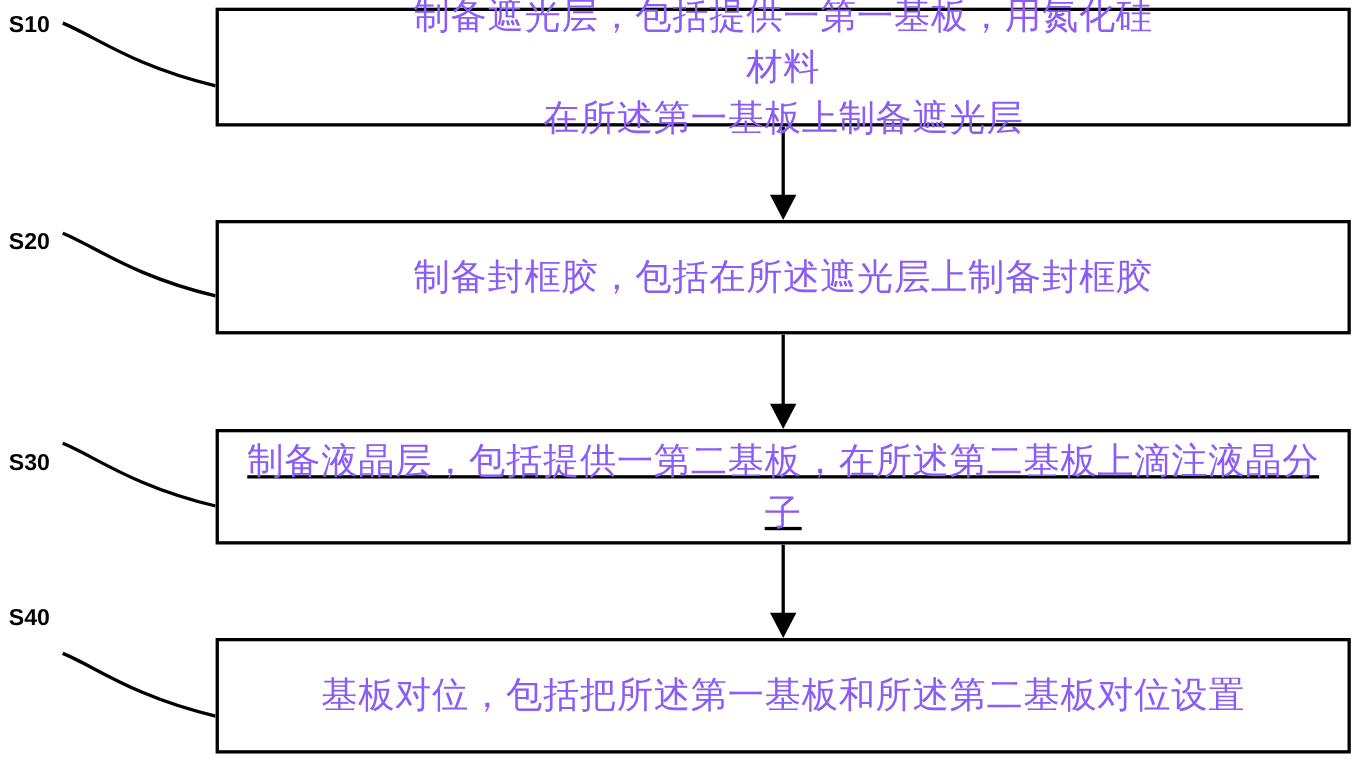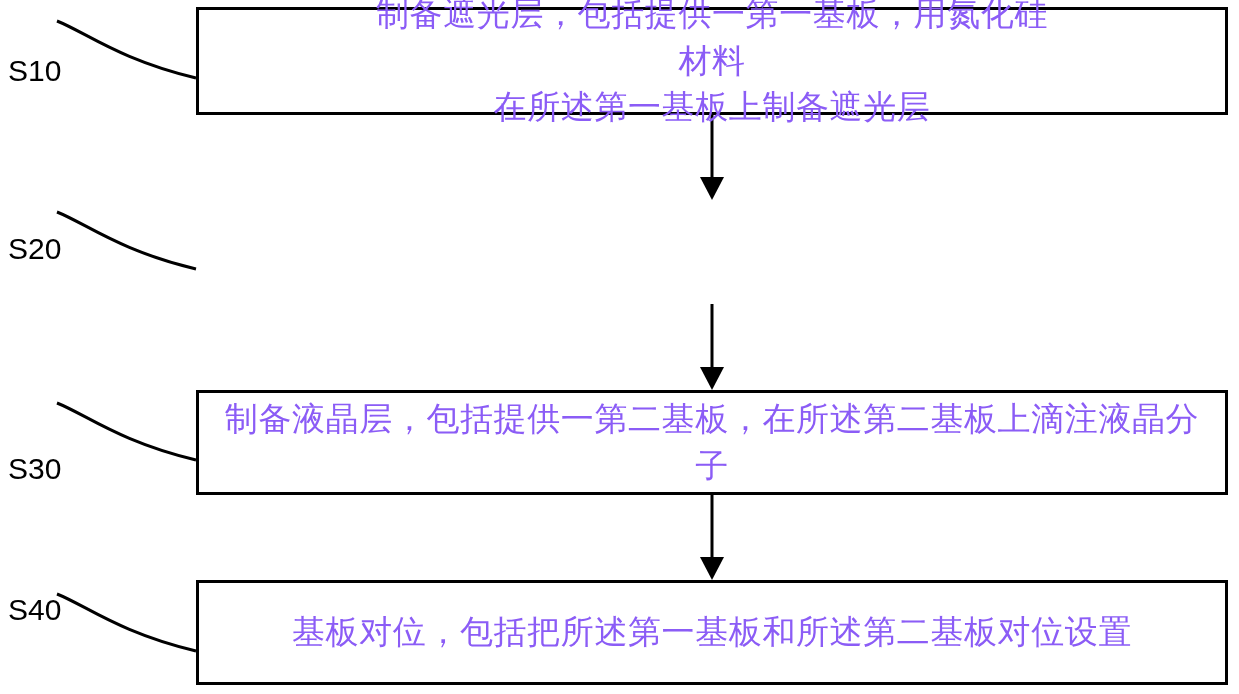--- a/index.html
+++ b/index.html
@@ -45,26 +45,25 @@
   }
   .step-text.two-line {
     max-width: 680px;
   }
   .step-text.wide {
     max-width: 1005px;
   }
   .step-label {
     position: absolute;
     font-family: "Liberation Sans", sans-serif;
-    font-size: 30px;
-    font-weight: 400;
+    font-size: 21px;
+    font-weight: 700;
     color: #000000;
     letter-spacing: 0px;
     line-height: 1;
-    margin-top: 44px;
   }
 </style>
 </head>
 <body>
 
 <div id="canvas">
 
   <svg class="flow-svg" viewBox="0 0 1239 694">
 
     <path d="M 57 21 C 85 32 120 60 196 78" fill="none" stroke="#000000" stroke-width="3"></path>
@@ -76,31 +75,34 @@
     <polygon points="700,177 724,177 712,200" fill="#000000"></polygon>
 
     <line x1="712" y1="304" x2="712" y2="370" stroke="#000000" stroke-width="3"></line>
     <polygon points="700,367 724,367 712,390" fill="#000000"></polygon>
 
     <line x1="712" y1="495" x2="712" y2="560" stroke="#000000" stroke-width="3"></line>
     <polygon points="700,557 724,557 712,580" fill="#000000"></polygon>
   </svg>
 
   <div class="step-label" style="left:8px; top:12px;">S10</div>
-  <div class="step-label" style="left:8px; top:190px;">S20</div>
+  <div class="step-label" style="left:8px; top:209px;">S20</div>
   <div class="step-label" style="left:8px; top:410px;">S30</div>
   <div class="step-label" style="left:8px; top:551px;">S40</div>
 
   <div class="step-box" style="left:196px; top:7px; width:1032px; height:108px;">
     <div class="step-text two-line">制备遮光层，包括提供一第一基板，用氮化硅材料
 在所述第一基板上制备遮光层</div>
   </div>
 
+  <div class="step-box" style="left:196px; top:200px; width:1032px; height:104px;">
+    <div class="step-text wide">制备封框胶，包括在所述遮光层上制备封框胶</div>
+  </div>
 
-  <div class="step-box" style="left:196px; top:390px; width:1032px; height:105px;">
+  <div class="step-box" style="left:196px; top:390px; width:1032px; height:105px;text-decoration:underline;">
     <div class="step-text wide">制备液晶层，包括提供一第二基板，在所述第二基板上滴注液晶分
 子</div>
   </div>
 
   <div class="step-box" style="left:196px; top:580px; width:1032px; height:105px;">
     <div class="step-text wide">基板对位，包括把所述第一基板和所述第二基板对位设置</div>
   </div>
 
 </div>
 

